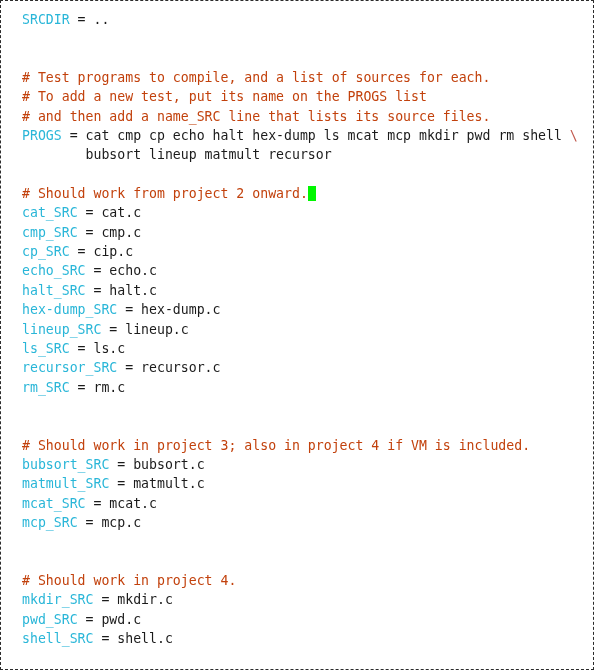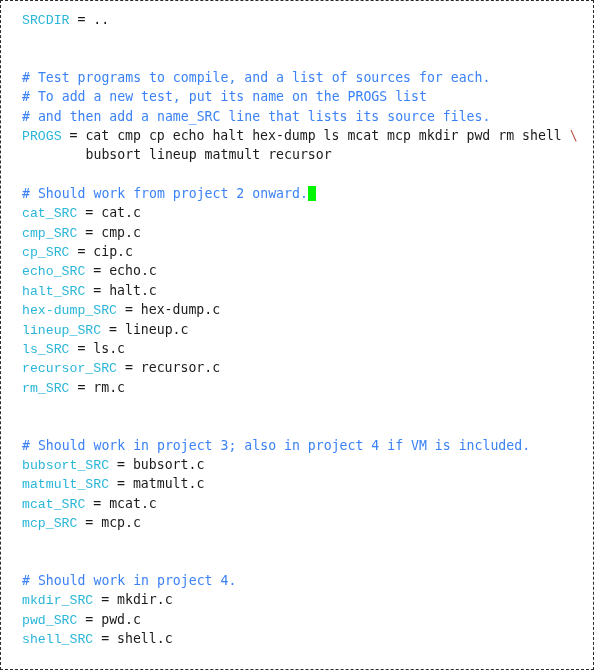--- a/index.html
+++ b/index.html
@@ -25,22 +25,22 @@
     font-size: 13.2px;
     line-height: 19.35px;
     white-space: pre;
     color: #1b1b1b;
     letter-spacing: 0px;
   }
   .code-line {
     height: 19.35px;
     white-space: pre;
   }
-  .tok-var      { color: #29b6d8; font-family: Liberation Mono, monospace; }
-  .tok-comment  { color: #3b82f6; }
+  .tok-var      { color: #29b6d8; }
+  .tok-comment  { color: #c2410c; }
   .tok-plain    { color: #1b1b1b; }
   .tok-cont     { color: #c0564a; }
   .cursor-block {
     display: inline-block;
     width: 8px;
     height: 15px;
     background: #00f700;
     vertical-align: -3px;
   }
 </style>

